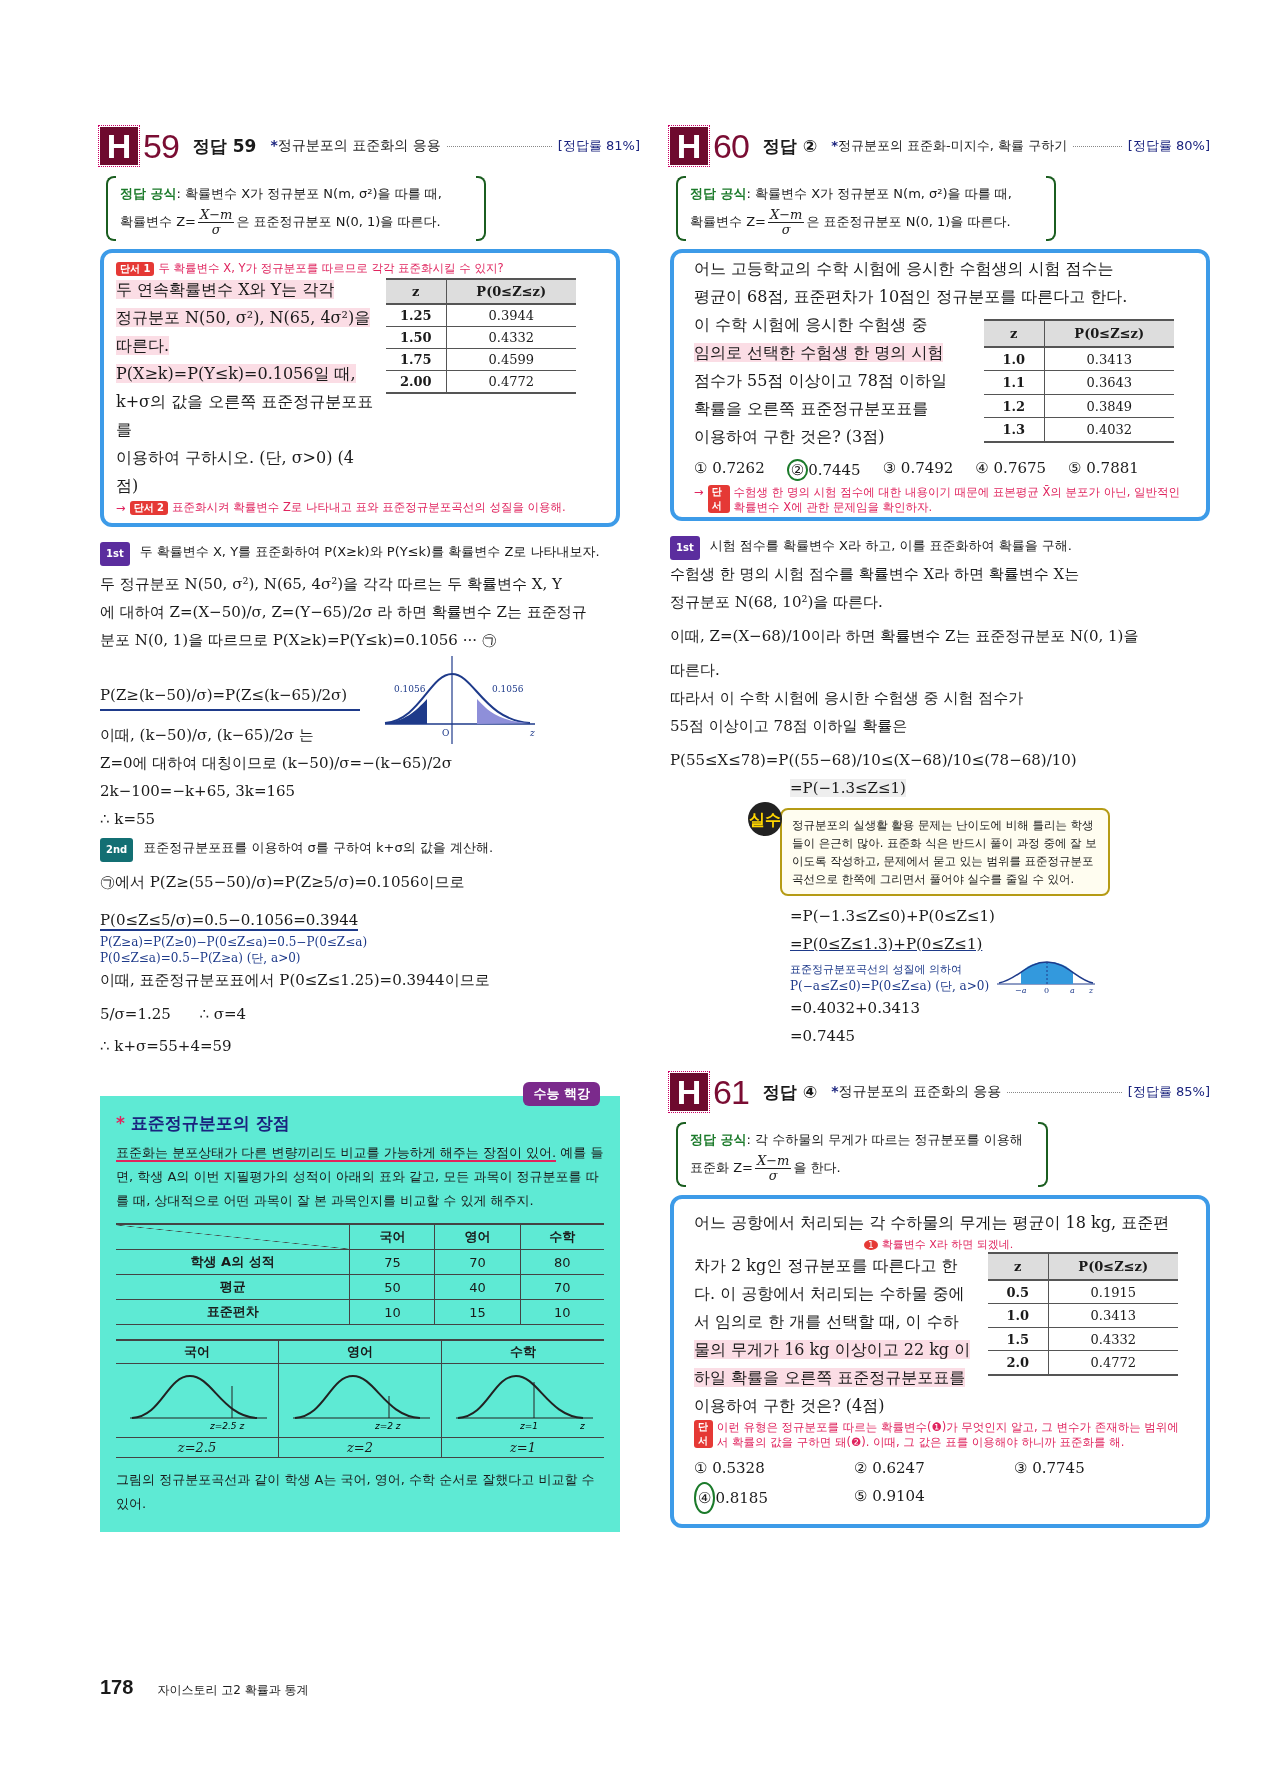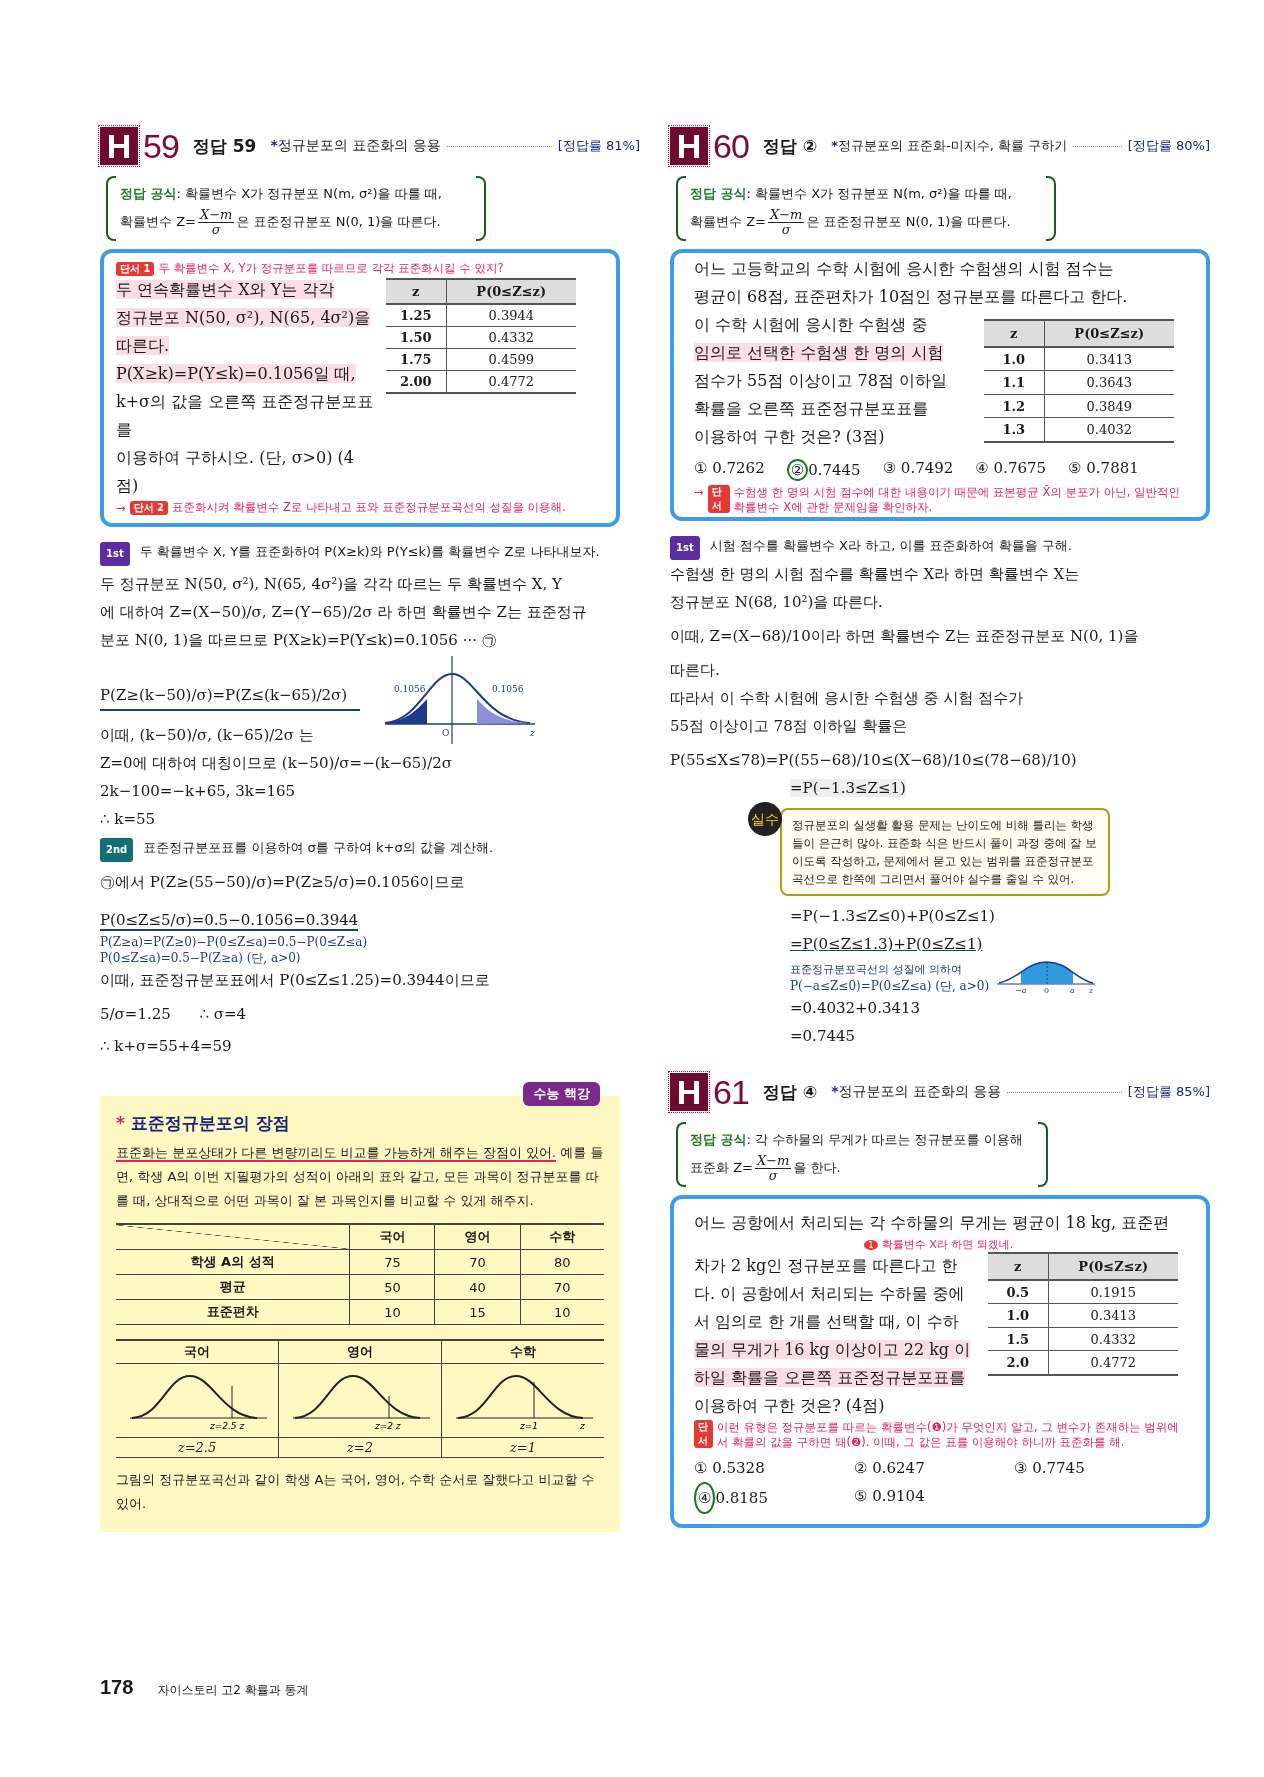--- a/index.html
+++ b/index.html
@@ -35,22 +35,22 @@
 .ztab td:last-child{width:130px}
 .ztab tr:last-child td{border-bottom:2px solid #555}
 .step{display:flex;align-items:flex-start;gap:10px;font-size:13px;margin-top:14px;line-height:22px}
 .stag{background:#5b2d9e;color:#fff;font-size:10px;font-weight:bold;padding:1px 6px;border-radius:3px;margin-top:1px}
 .stag.nd{background:#136f73}
 .sol{font-family:"DejaVu Serif",serif;font-size:15px;line-height:28px}
 .note{color:#1e3a8a;font-size:12px;line-height:16px;font-family:"DejaVu Serif",serif}
 .choices{display:flex;gap:22px;font-family:"DejaVu Serif",serif;font-size:15px;margin-top:8px}
 .circled{display:inline-block;border:2px solid #1b7a2a;border-radius:50%;padding:0 2px}
 .tip{border:2px solid #b59b15;background:#fffdf0;border-radius:8px;padding:6px 10px;font-size:11.5px;line-height:18px;margin:6px 0 6px 30px;width:330px;position:relative}
-.tipbadge{position:absolute;left:-34px;top:-8px;width:34px;height:34px;border-radius:50%;background:#222;color:#ffd600;font-size:14px;font-weight:normal;display:flex;align-items:center;justify-content:center;text-align:center;line-height:11px}
-.core{background:#fef9c3;margin-top:36px;padding:16px 16px 16px;position:relative;width:520px}
+.tipbadge{position:absolute;left:-34px;top:-8px;width:34px;height:34px;border-radius:50%;background:#222;color:#ffd600;font-size:16px;font-weight:bold;display:flex;align-items:center;justify-content:center;text-align:center;line-height:11px}
+.core{background:#5eead4;margin-top:36px;padding:16px 16px 16px;position:relative;width:520px}
 .corebadge{position:absolute;right:20px;top:-14px;background:#7b2a8c;color:#fff;font-size:13px;font-weight:bold;padding:3px 10px;border-radius:6px}
 .coretitle{color:#1a237e;font-size:17px;font-weight:bold}
 .coretitle span{color:#e0245e}
 .coretext{font-size:13px;line-height:24px;margin-top:6px}
 .ul{border-bottom:2px solid #e0245e}
 .stable{width:100%;border-collapse:collapse;margin-top:10px;font-size:13px;text-align:center}
 .stable th,.stable td{border-bottom:1px solid #444;padding:3px}
 .stable tr:first-child th{border-top:2px solid #444}
 .stable td+td,.stable th+th{border-left:1px solid #444}
 .ctable{width:100%;border-collapse:collapse;margin-top:14px;font-size:13px;text-align:center}

